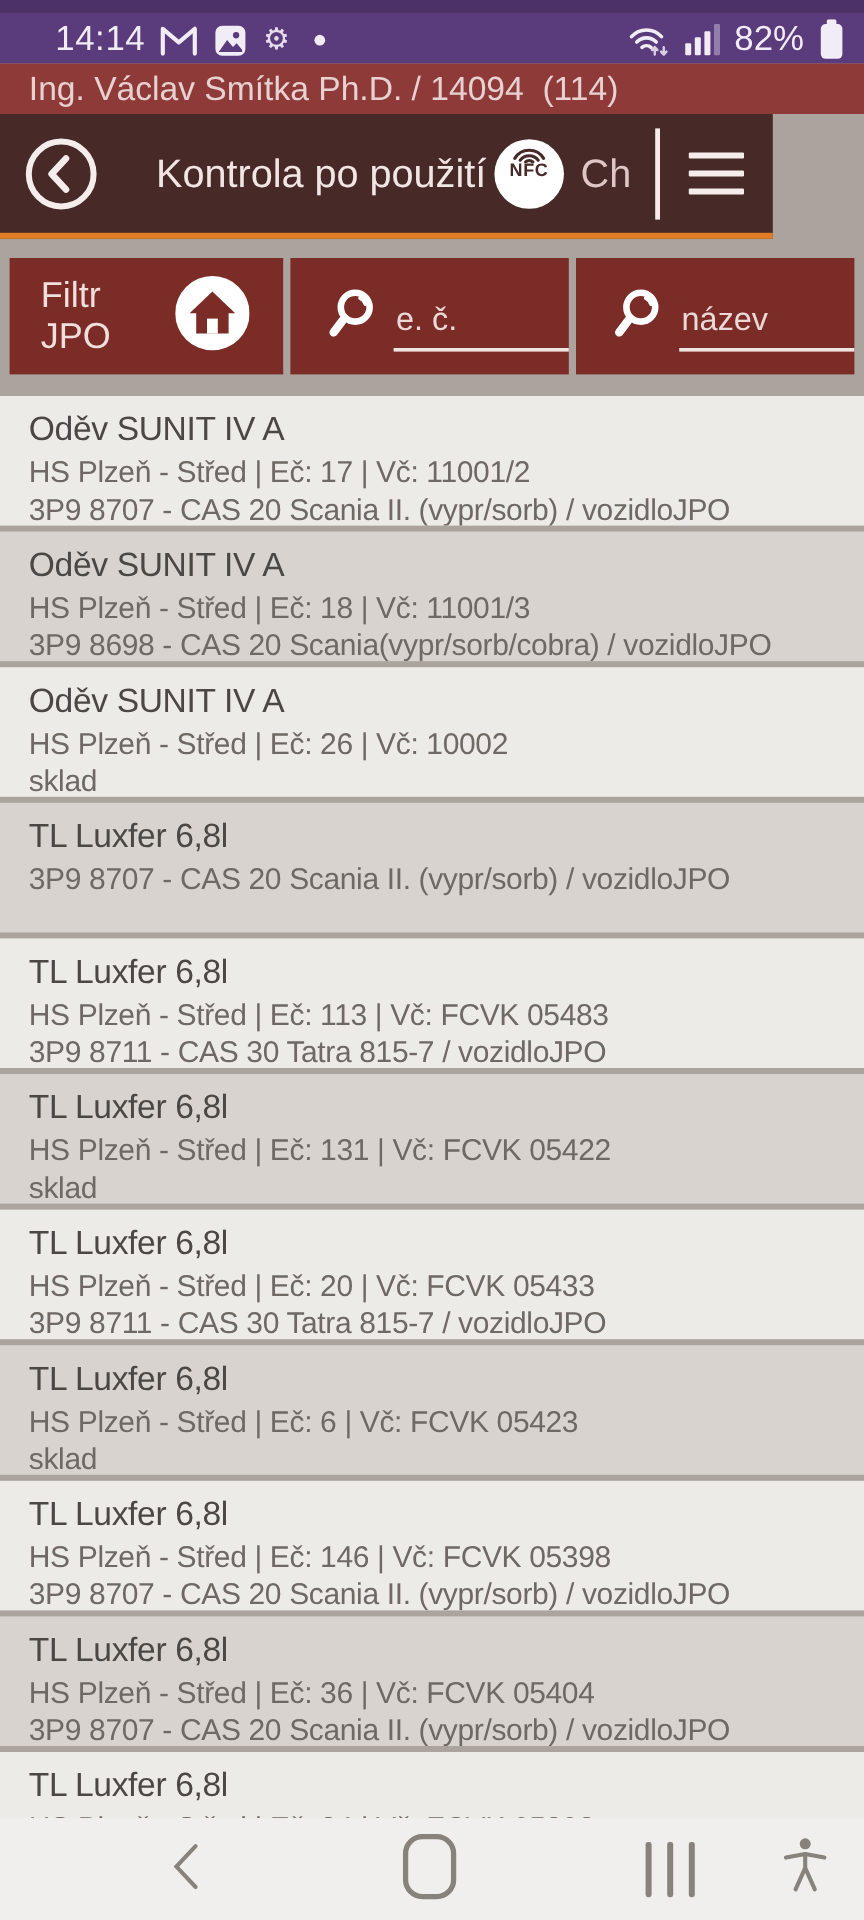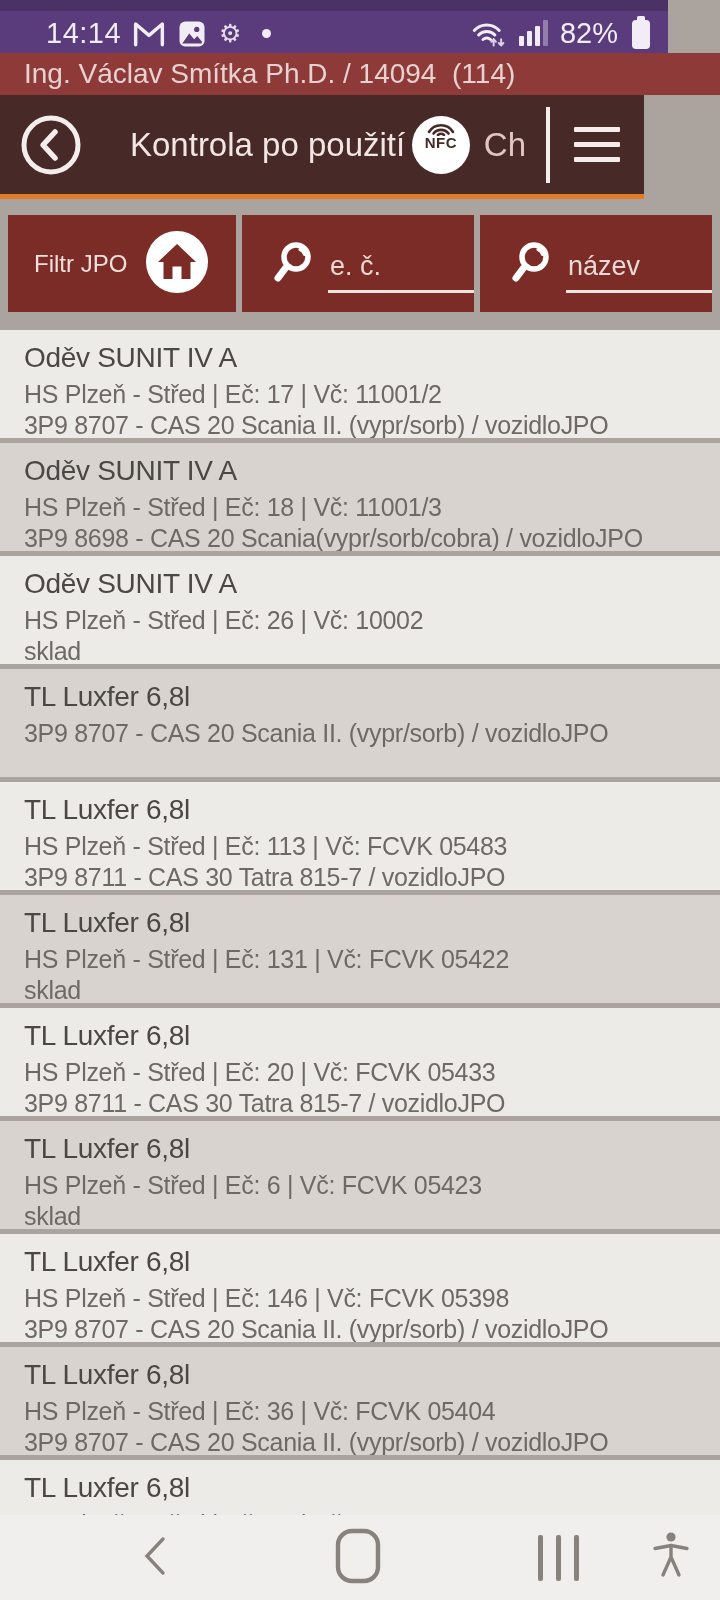--- a/index.html
+++ b/index.html
@@ -2,21 +2,21 @@
 <html><head>
 <meta charset="utf-8">
 <style>
   html,body{margin:0;padding:0;background:#000;}
   .screen{
     position:relative;width:720px;height:1600px;overflow:hidden;
     font-family:"Liberation Sans",sans-serif;background:#aba49e;
   }
   
   .status-bar{
-    position:absolute;top:0;left:0;width:668px;height:53px;
+    position:absolute;top:0;left:0;width:720px;height:53px;
     background:linear-gradient(180deg,#4b3166 0px,#4b3166 11px,#5a3b7c 11px);
     color:#f2ecf6;display:flex;align-items:flex-end;justify-content:space-between;
     box-sizing:border-box;padding:0 16px 3px 46px;
   }
   .sb-left,.sb-right{display:flex;align-items:center;gap:12px;}
   .sb-time{font-size:29px;letter-spacing:.5px;}
   .sb-ico{display:inline-flex;align-items:center;}
   .sb-dot{width:9px;height:9px;border-radius:50%;background:#f2ecf6;margin-left:8px;}
   .sb-pct{font-size:29px;}
   .sig-bars{display:flex;align-items:flex-end;gap:3px;height:26px;}
@@ -48,21 +48,21 @@
   .hdr-sep{width:4px;height:76px;background:#f5edeb;margin-right:24px;}
   .burger{width:46px;margin-right:24px;display:flex;flex-direction:column;gap:10px;}
   .burger i{display:block;height:5px;background:#f5edeb;border-radius:1px;}
   
   .filter-row{
     position:absolute;top:215px;left:8px;width:704px;height:97px;
     display:flex;gap:6px;
   }
   .f-panel{background:#7c2c27;flex:1 1 0;display:flex;align-items:center;box-sizing:border-box;}
   .f-jpo{justify-content:space-between;padding:0 28px 0 26px;}
-  .f-jpo-label{color:#f1dfdd;font-size:24px;}
+  .f-jpo-label{color:#f1dfdd;font-size:30px;}
   .f-search{padding-left:28px;}
   .search-field{margin-left:10px;transform:translateY(8px);}
   .search-field input{
     width:142px;background:transparent;border:none;outline:none;
     border-bottom:3px solid #f0e4e2;color:#f1dfdd;font-size:27px;
     font-family:"Liberation Sans",sans-serif;padding:0 2px 8px 2px;
   }
   .search-field input::placeholder{color:#ecd9d7;opacity:1;}
   
   .list{position:absolute;top:330px;left:0;width:720px;}

